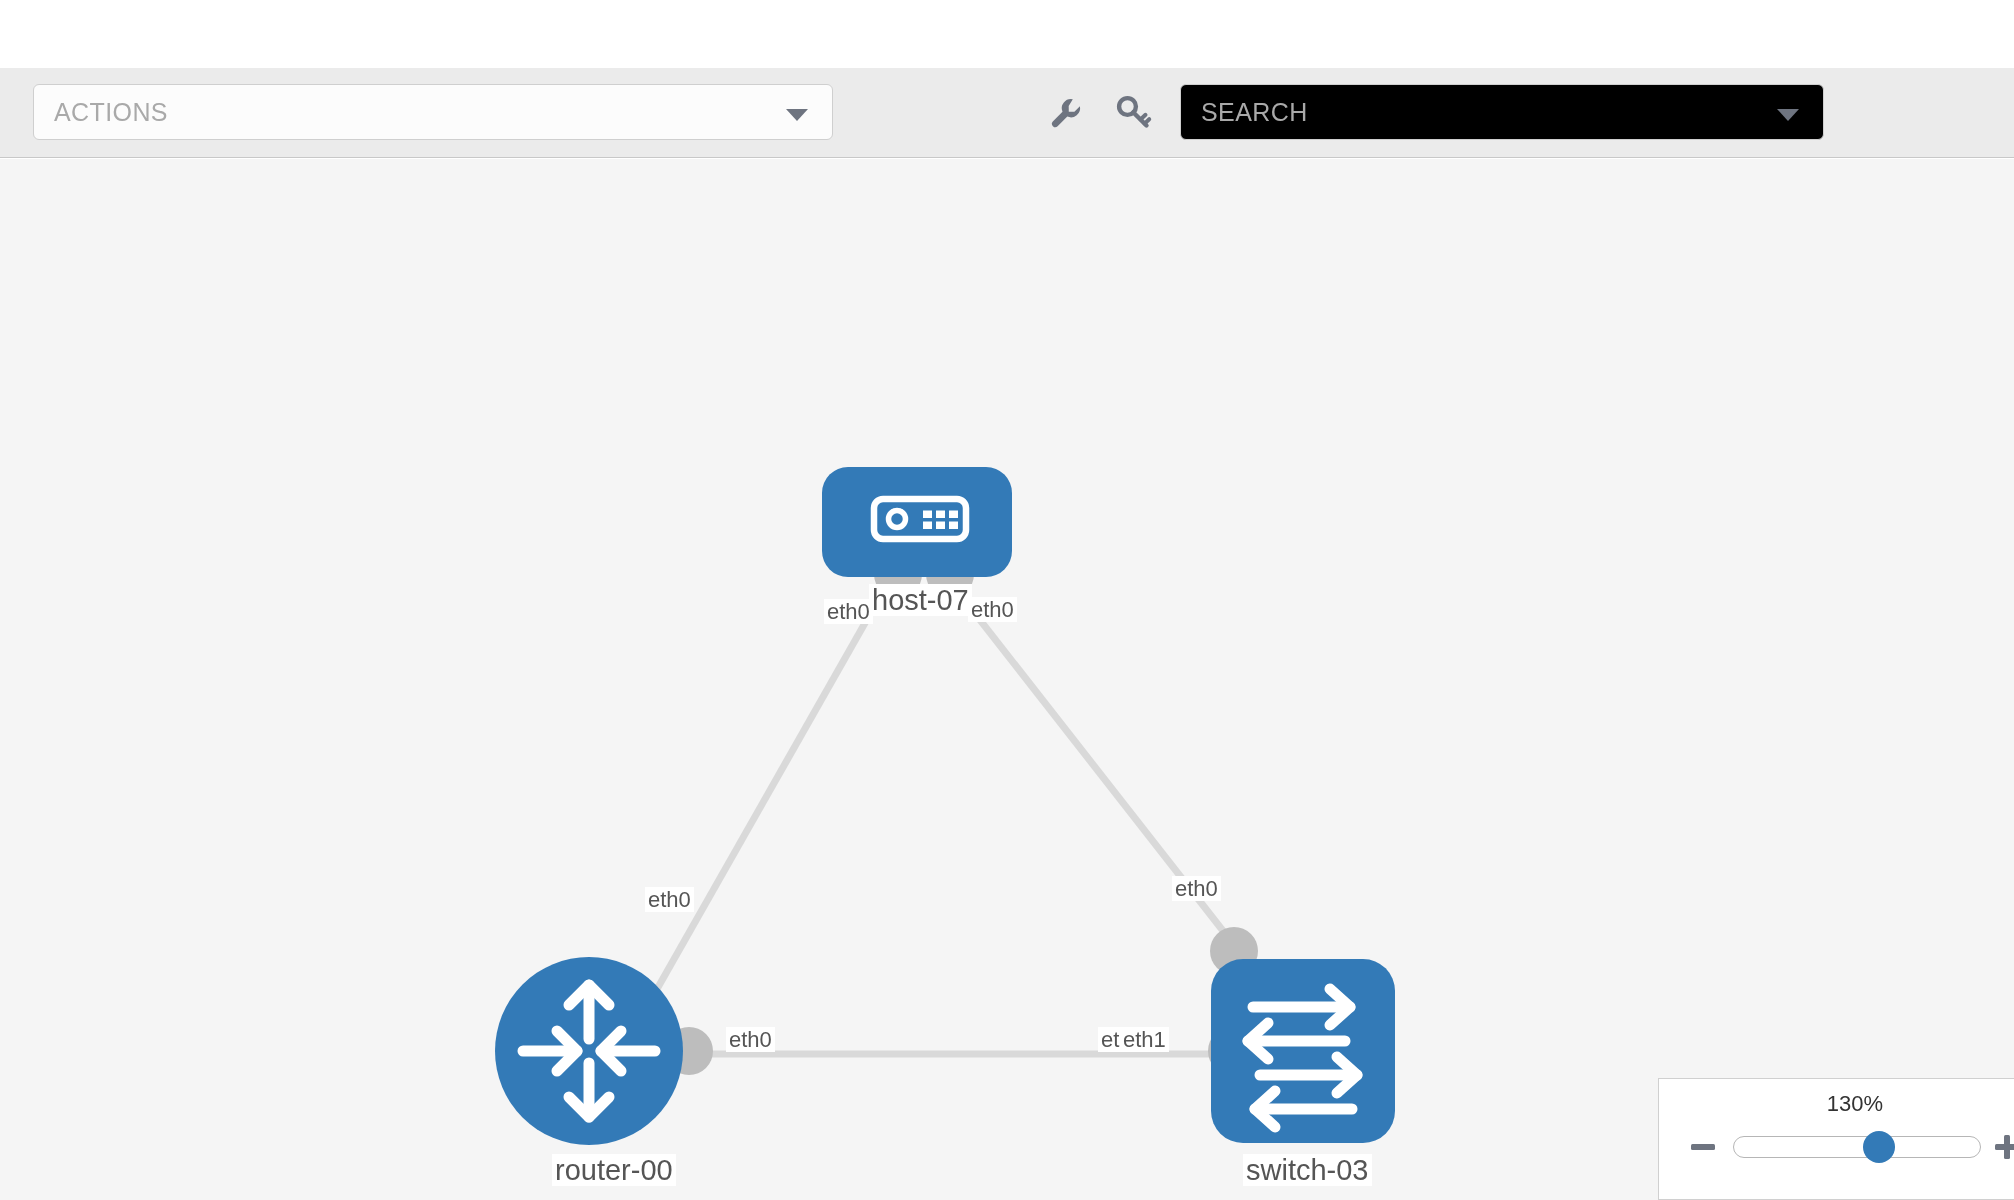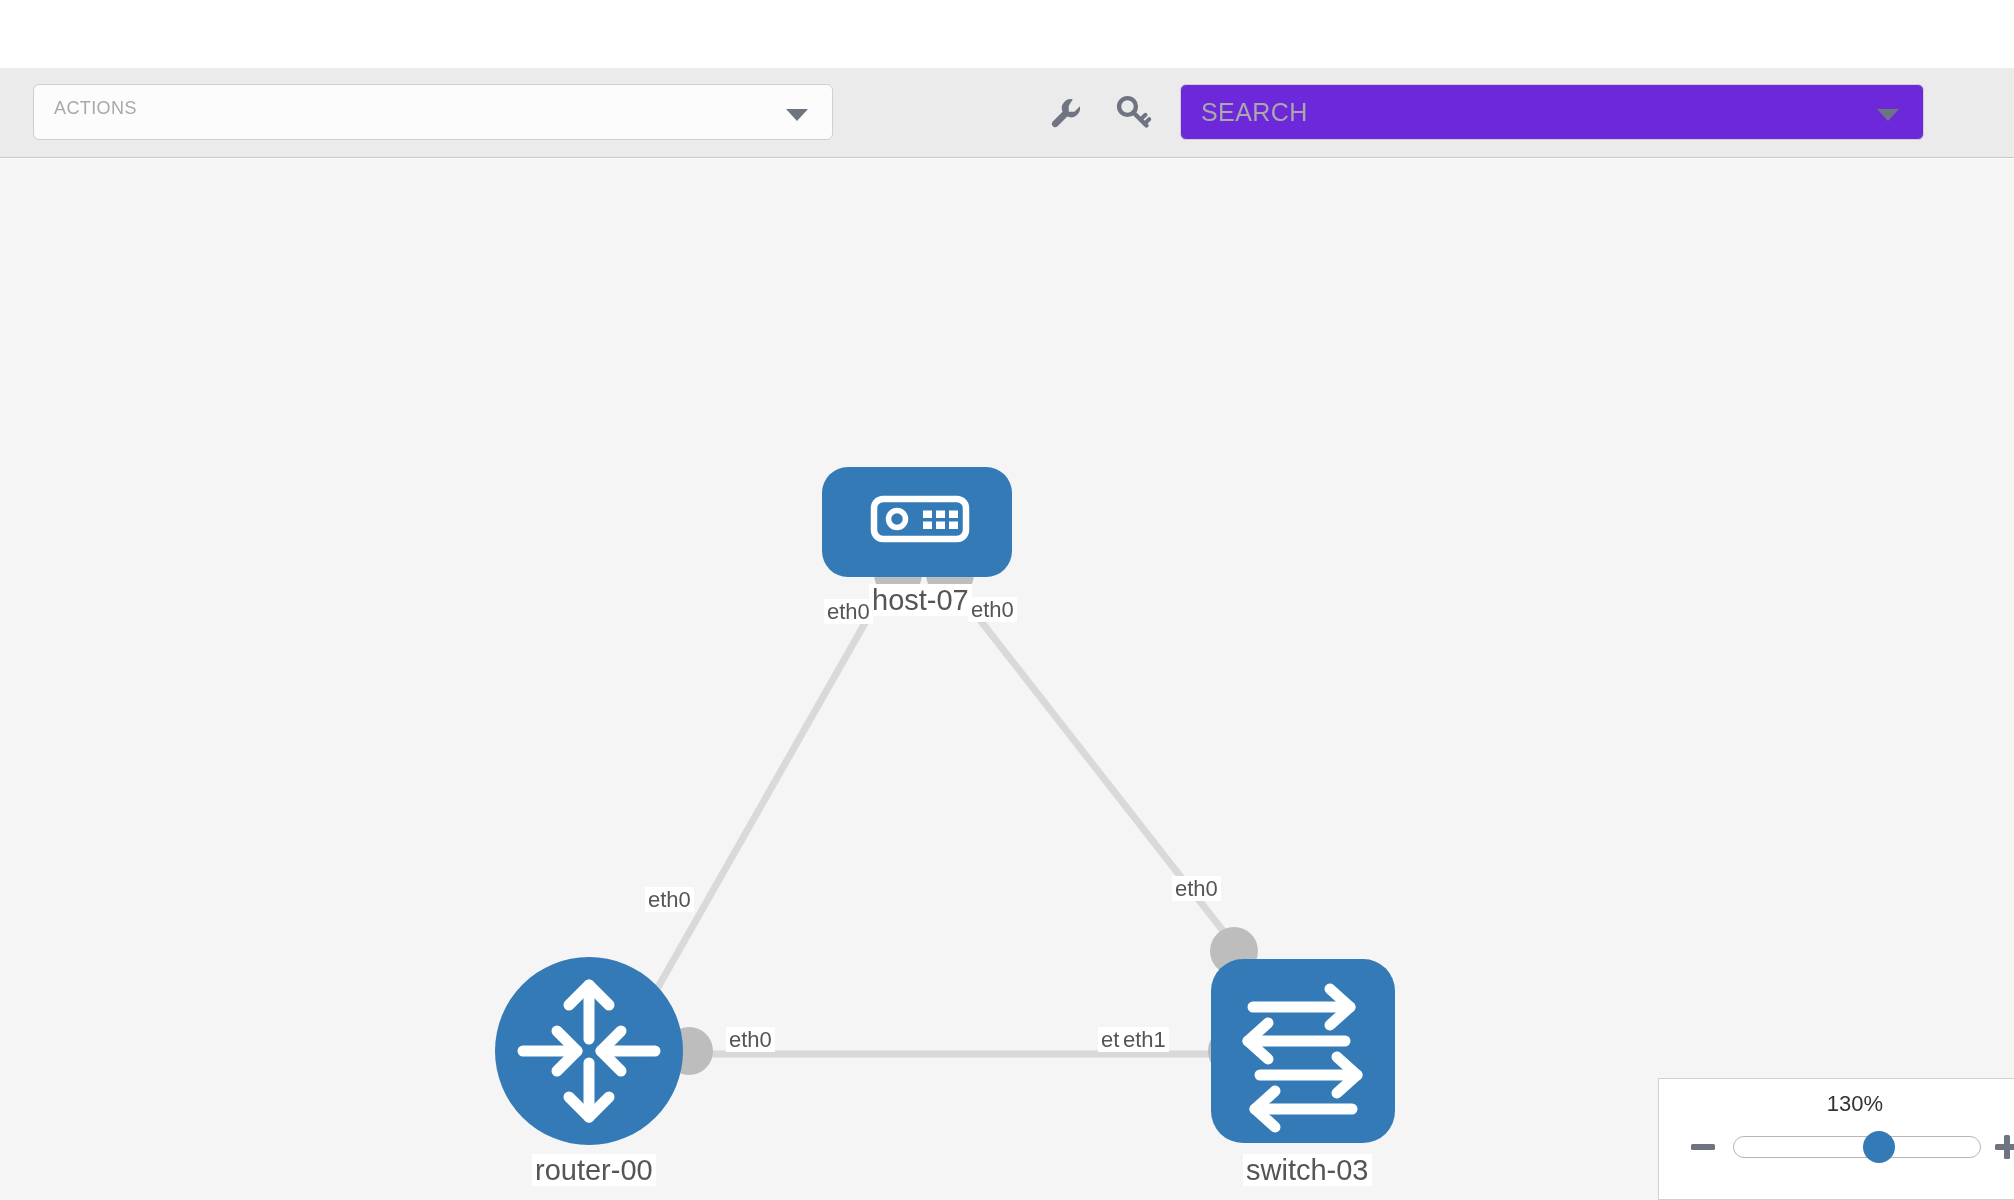--- a/index.html
+++ b/index.html
@@ -68,21 +68,21 @@
     height: 56px;
     background: #fcfcfc;
     border: 1px solid #cfcfcf;
     border-radius: 6px;
     cursor: pointer;
   }
   .actions-label {
     position: absolute;
     left: 20px;
     top: 13px;
-    font-size: 18px;
+    font-size: 25px;
     color: #a9a9a9;
     letter-spacing: 0.4px;
   }
   .caret {
     position: absolute;
     right: 24px;
     top: 24px;
     width: 0; height: 0;
     border-left: 11px solid transparent;
     border-right: 11px solid transparent;
@@ -95,23 +95,23 @@
     top: 89px;
     cursor: pointer;
   }
   .tool-icon.wrench { left: 1042px; }
   .tool-icon.key    { left: 1110px; }
 
   .search-box {
     position: absolute;
     left: 1180px;
     top: 84px;
-    width: 744px;
+    width: 644px;
     height: 56px;
-    background: #6d28d9;
+    background: #000000;
     border: 1px solid #cfcfcf;
     border-radius: 6px;
     cursor: text;
   }
   .search-label {
     position: absolute;
     left: 20px;
     top: 13px;
     font-size: 25px;
     color: #a9a9a9;
@@ -309,21 +309,21 @@
 
     <div class="lbl lbl-iface" style="left:824px; top:440px;">eth0</div>
     <div class="lbl lbl-iface" style="left:968px; top:438px;">eth0</div>
     <div class="lbl lbl-iface" style="left:645px; top:728px;">eth0</div>
     <div class="lbl lbl-iface" style="left:1172px; top:717px;">eth0</div>
     <div class="lbl lbl-iface" style="left:726px; top:868px;">eth0</div>
     <div class="lbl lbl-iface" style="left:1098px; top:868px;">eth</div>
     <div class="lbl lbl-iface" style="left:1120px; top:868px;">eth1</div>
 
     <div class="lbl lbl-node" style="left:869px; top:425px;">host-07</div>
-    <div class="lbl lbl-node" style="left:532px; top:995px;">router-00</div>
+    <div class="lbl lbl-node" style="left:552px; top:995px;">router-00</div>
     <div class="lbl lbl-node" style="left:1243px; top:995px;">switch-03</div>
   </div>
 
   <div class="zoom-panel">
     <div class="zoom-value">130%</div>
     <div class="zoom-row">
       <div class="zoom-minus">
         <svg width="32" height="32" viewBox="0 0 32 32">
           <rect x="4" y="13" width="24" height="6" rx="1.5" fill="#6e7480"></rect>
         </svg>

